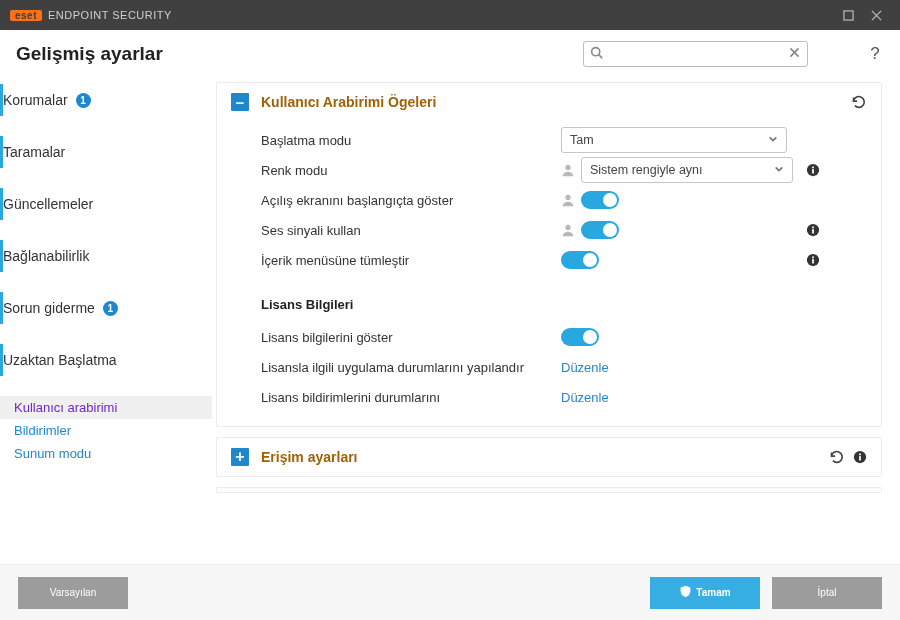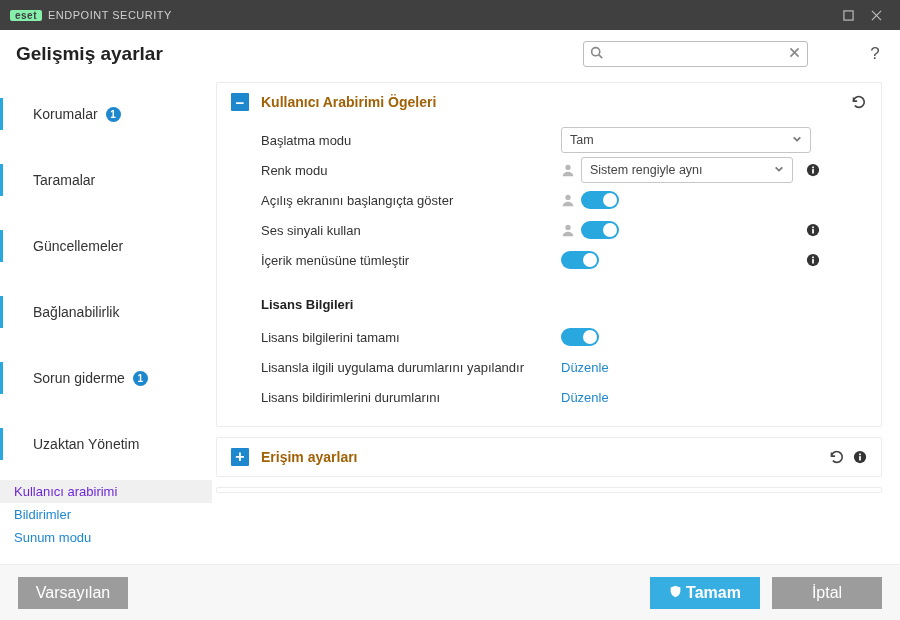--- a/index.html
+++ b/index.html
@@ -1,37 +1,37 @@
 <!DOCTYPE html>
 <html><head>
 <meta charset="utf-8">
 <style>
 * { box-sizing: border-box; margin: 0; padding: 0; font-family: "Segoe UI", Arial, sans-serif; }
 html, body { width: 900px; height: 620px; overflow: hidden; background: #fff; }
 
 .titlebar { height: 30px; background: #404040; color: #cfcfcf; display: flex; align-items: center; padding: 0 10px; font-size: 11px; }
-.titlebar .brand { background: #86efac; color: #404040; font-weight: 700; padding: 0px 5px; border-radius: 2px; margin-right: 6px; letter-spacing: 0.5px; font-size: 10px; }
+.titlebar .brand { background: #f97316; color: #404040; font-weight: 700; padding: 0px 5px; border-radius: 2px; margin-right: 6px; letter-spacing: 0.5px; font-size: 10px; }
 .titlebar .product { color: #d0d0d0; letter-spacing: 0.5px; font-size: 11px; }
 .titlebar .spacer { flex: 1; }
 .titlebar .winbtn { width: 28px; height: 30px; display: flex; align-items: center; justify-content: center; color: #bbb; cursor: pointer; }
 .titlebar .winbtn svg { width: 11px; height: 11px; stroke: #bbb; fill: none; stroke-width: 1.3; }
 
 .topbar { height: 48px; display: flex; align-items: center; padding: 0 16px; gap: 48px; }
 .topbar h1 { font-size: 19px; font-weight: 600; color: #222; }
 .topbar .spacer { flex: 1; }
 .searchbox { display: flex; align-items: center; width: 225px; height: 26px; border: 1px solid #bdbdbd; border-radius: 3px; padding: 0 6px; background: #fff; }
 .searchbox svg { width: 13px; height: 13px; stroke: #888; fill: none; stroke-width: 2; }
 .searchbox input { flex: 1; border: none; outline: none; font-size: 12px; padding: 0 6px; background: transparent; }
 .searchbox .clear { cursor: pointer; }
 .helpbtn { margin-left: 10px; color: #555; font-size: 17px; cursor: pointer; width: 18px; text-align: center; }
 
 .body { display: flex; height: calc(620px - 30px - 48px - 56px); }
 
 .sidebar { width: 212px; padding: 6px 0; }
-.sidebar .group { padding: 8px 30px; font-size: 14px; color: #333; border-left: 3px solid transparent; cursor: pointer; display: flex; align-items: center; margin-top: 14px; }
+.sidebar .group { padding: 8px 0; font-size: 14px; color: #333; border-left: 3px solid transparent; cursor: pointer; display: flex; align-items: center; }
 .sidebar .group.active { border-left-color: #29a7df; }
 .sidebar .group .badge { background: #1e88cf; color: #fff; border-radius: 8px; font-size: 10px; min-width: 15px; height: 15px; line-height: 15px; text-align: center; margin-left: 8px; font-weight: 600; }
 .sidebar .sub { padding: 4px 14px 4px 14px; font-size: 13px; cursor: pointer; }
 .sidebar .sub.selected { color: #6d28d9; background: #f0f0f0; }
 .sidebar .sub.link { color: #1e88cf; }
 .sidebar .sep { height: 20px; }
 
 .main { flex: 1; padding: 4px 18px 4px 4px; overflow-y: auto; position: relative; }
 .main::-webkit-scrollbar { width: 8px; }
 .main::-webkit-scrollbar-thumb { background: #d6d6d6; border-radius: 4px; }
@@ -42,41 +42,41 @@
 .expander { width: 18px; height: 18px; background: #1e88cf; color: #fff; display: flex; align-items: center; justify-content: center; margin-right: 12px; border-radius: 1px; cursor: pointer; font-weight: 700; font-size: 15px; line-height: 1; }
 .panel-title { font-weight: 700; font-size: 14px; color: #a16207; flex: 1; }
 .panel-body { padding: 4px 14px 14px 44px; }
 
 .row { display: flex; align-items: center; min-height: 30px; font-size: 13px; color: #333; }
 .row .label { flex: 0 0 300px; }
 .row .control-col { flex: 0 0 240px; display: flex; align-items: center; }
 .row .info-col { flex: 0 0 24px; display: flex; align-items: center; justify-content: center; }
 .desc { font-size: 12px; color: #9a9a9a; margin: 6px 0 22px 0; }
 
-.select { width: 250px; height: 26px; border: 1px solid #c6c6c6; border-radius: 3px; background: #fff; display: flex; align-items: center; padding: 0 8px; font-size: 12.5px; color: #444; cursor: pointer; justify-content: space-between; }
+.select { width: 226px; height: 26px; border: 1px solid #c6c6c6; border-radius: 3px; background: #fff; display: flex; align-items: center; padding: 0 8px; font-size: 12.5px; color: #444; cursor: pointer; justify-content: space-between; }
 .select .chev svg { width: 10px; height: 10px; stroke: #777; fill: none; stroke-width: 2; }
 
 .user-icon { width: 14px; height: 14px; margin-right: 6px; color: #b8b8b8; }
 .user-icon svg { width: 14px; height: 14px; fill: #b8b8b8; }
 
 .toggle { position: relative; width: 38px; height: 18px; background: #29a7df; border-radius: 10px; cursor: pointer; }
 .toggle::after { content: ""; position: absolute; right: 2px; top: 2px; width: 14px; height: 14px; background: #fff; border-radius: 50%; }
 
 .info-icon { width: 14px; height: 14px; color: #333; cursor: pointer; }
 .info-icon svg { width: 14px; height: 14px; fill: #333; }
 
 .revert-icon { width: 18px; height: 18px; cursor: pointer; margin-left: 8px; }
 .revert-icon svg { width: 18px; height: 18px; stroke: #444; fill: none; stroke-width: 1.8; }
 
 .section-heading { font-weight: 700; font-size: 13px; color: #222; margin: 22px 0 10px 0; }
 .link-action { color: #1e88cf; font-size: 13px; cursor: pointer; }
 
 .footer { height: 56px; background: #f7f7f7; display: flex; align-items: center; padding: 0 18px; border-top: 1px solid #eee; }
 .footer .spacer { flex: 1; }
-.btn { min-width: 110px; height: 32px; border: none; font-size: 16px; cursor: pointer; display: inline-flex; align-items: center; justify-content: center; gap: 4px; }
+.btn { min-width: 110px; height: 32px; border: none; font-size: 10px; cursor: pointer; display: inline-flex; align-items: center; justify-content: center; gap: 4px; }
 .btn-default { background: #9c9c9c; color: #fff; }
 .btn-primary { background: #37aee2; color: #fff; font-weight: 600; }
 .btn-secondary { background: #9c9c9c; color: #fff; }
 .footer .btn + .btn { margin-left: 12px; }
 .shield-icon svg { width: 13px; height: 13px; fill: #fff; }
 </style>
 </head>
 <body>
 
 <div class="titlebar">
@@ -131,21 +131,21 @@
     <div class="group active">
       <span>Bağlanabilirlik</span>
     </div>
     <div class="sep"></div>
     <div class="group active">
       <span>Sorun giderme</span>
       <span class="badge">1</span>
     </div>
     <div class="sep"></div>
     <div class="group active">
-      <span>Uzaktan Yönetim</span>
+      <span>Uzaktan Başlatma</span>
     </div>
     <div class="sep"></div>
     <div class="sub selected">Kullanıcı arabirimi</div>
     <div class="sub link">Bildirimler</div>
     <div class="sub link">Sunum modu</div>
   </div>
 
   <div class="main">
 
     <div class="panel">
@@ -235,21 +235,21 @@
                   <circle cx="8" cy="8" r="7"></circle>
                   <rect x="7" y="7" width="2" height="5" fill="#fff"></rect>
                   <rect x="7" y="4" width="2" height="2" fill="#fff"></rect>
                 </svg></span>
             </div>
         </div>
 
         <div class="section-heading">Lisans Bilgileri</div>
 
         <div class="row">
-          <div class="label">Lisans bilgilerini tamamı</div>
+          <div class="label">Lisans bilgilerini göster</div>
           <div class="control-col">
             <div class="toggle"></div>
           </div>
           <div class="info-col"></div>
         </div>
 
         <div class="row">
           <div class="label">Lisansla ilgili uygulama durumlarını yapılandır</div>
           <div class="control-col">
             <span class="link-action">Düzenle</span>

